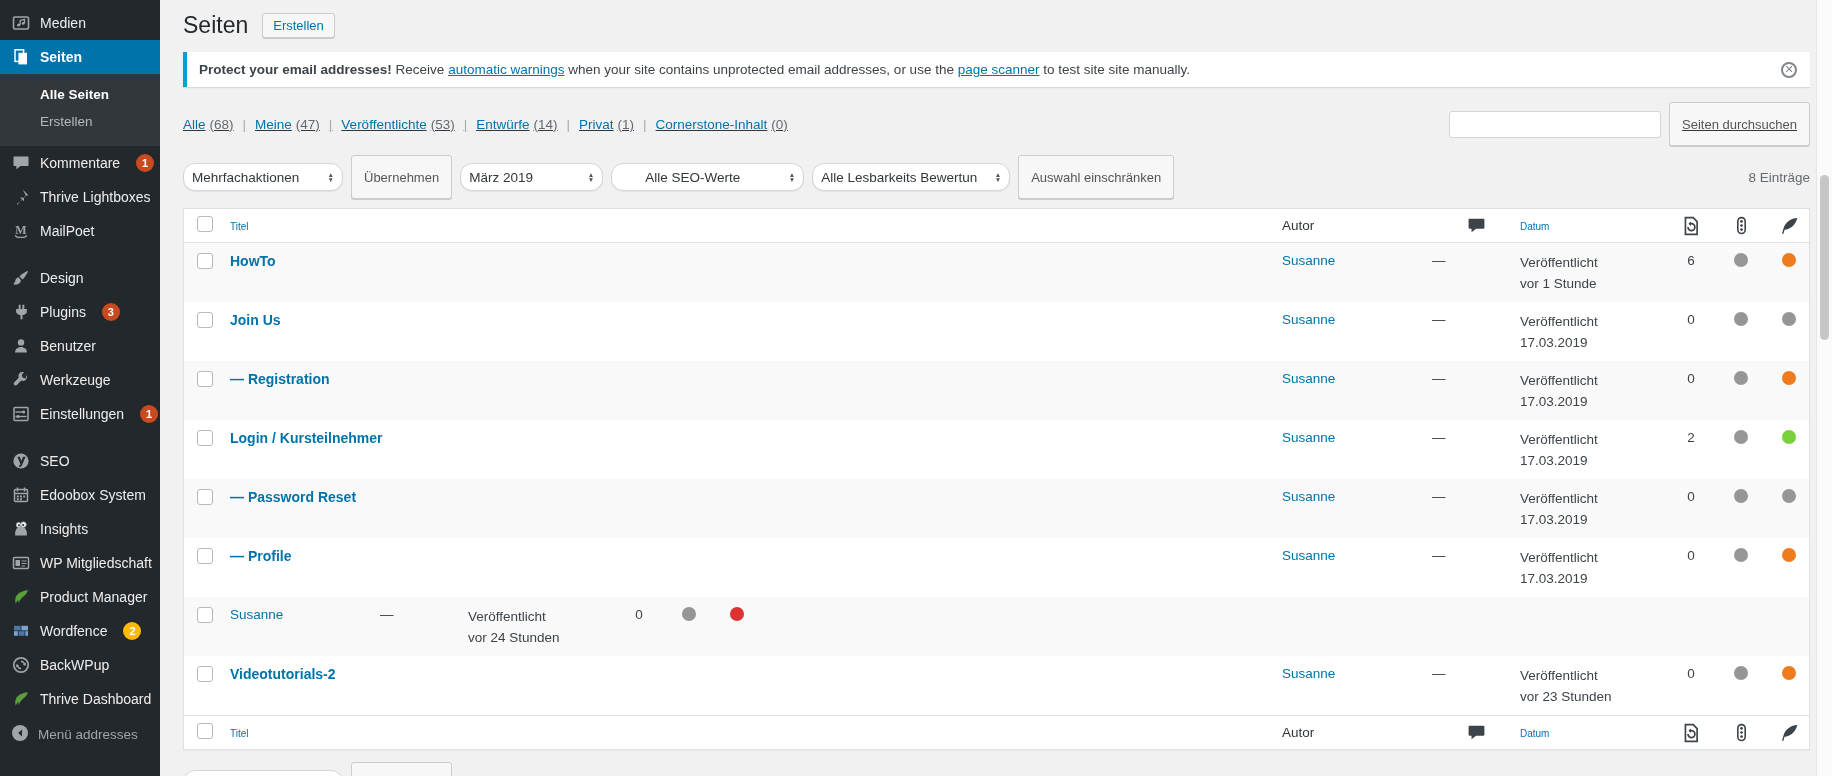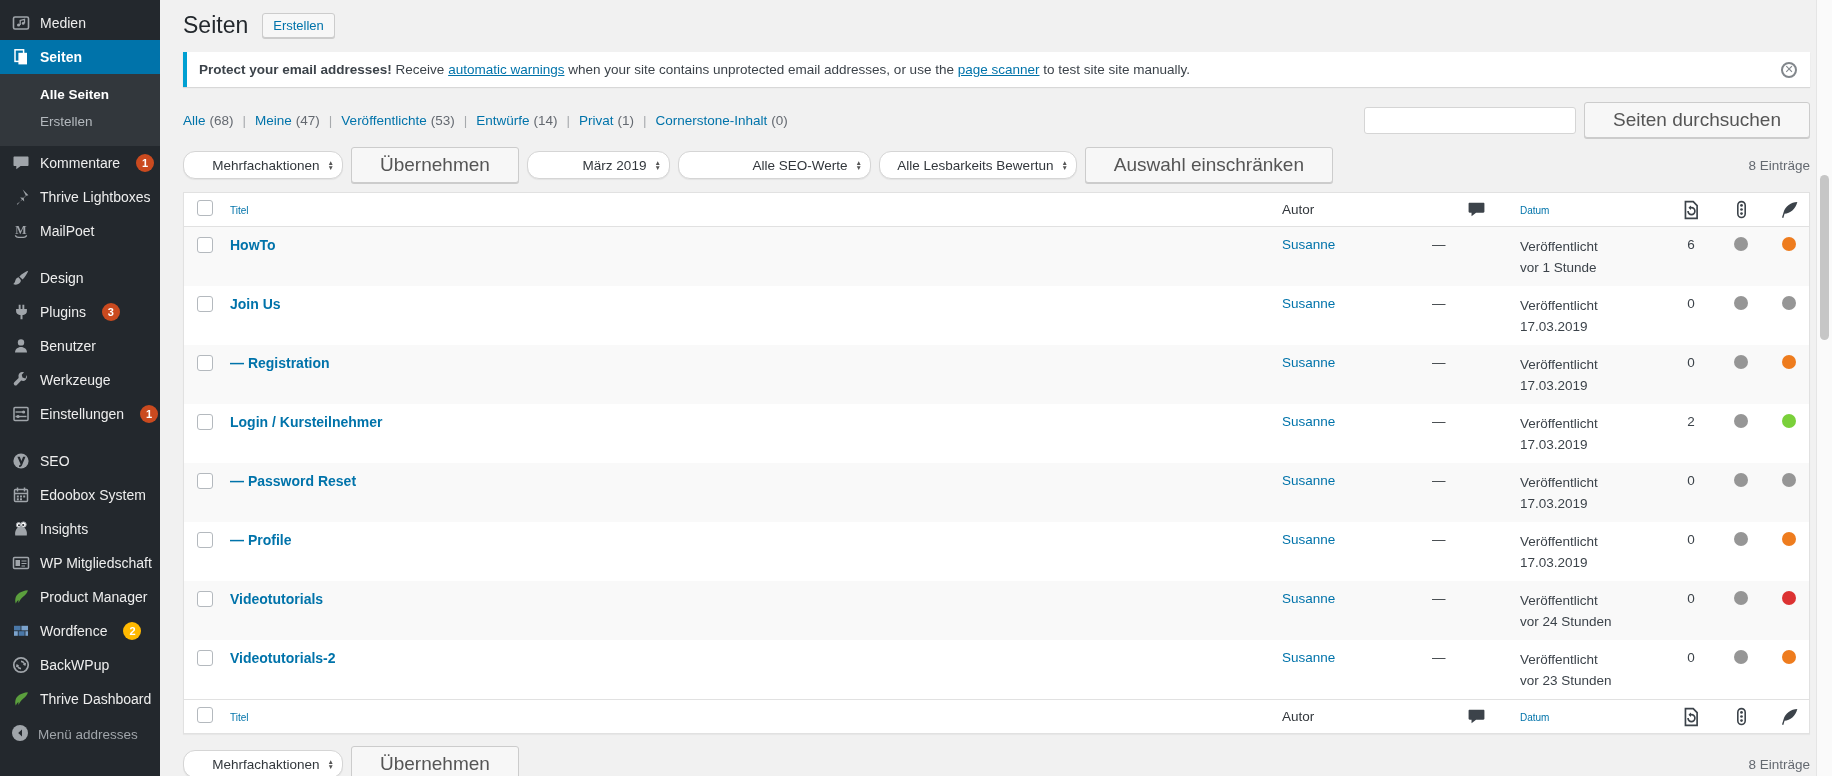--- a/index.html
+++ b/index.html
@@ -35,33 +35,33 @@
   .create-btn { margin-left:14px; padding:4px 10px; background:#f7f7f7; border:1px solid #ccc; border-radius:3px;
     color:#0073aa; font-size:13px; box-shadow:0 1px 0 #ccc; cursor:pointer; }
 
   .notice { margin-top:10px; background:#fff; border-left:4px solid #00a0d2; box-shadow:0 1px 1px rgba(0,0,0,.10);
     padding:10px 44px 10px 12px; position:relative; color:#3c434a; }
   .notice a { color:#0073aa; text-decoration:underline; }
   .dismiss { position:absolute; right:13px; top:50%; transform:translateY(-50%); width:16px; height:16px;
     border:2px solid #82878c; border-radius:50%; color:#82878c; display:flex; align-items:center; justify-content:center;
     font-size:11px; font-weight:bold; line-height:1; cursor:pointer; }
 
-  .views-row { display:flex; align-items:center; justify-content:space-between; margin-top:15px; }
+  .views-row { display:flex; align-items:center; justify-content:space-between; margin-top:15px;text-decoration:underline; }
   .views { display:flex; align-items:center; }
   .views a { color:#0073aa; }
   .views .cnt { color:#646970; margin-left:4px; }
   .views .sep { color:#a7aaad; margin:0 9px; }
   .search { display:flex; align-items:center; gap:8px; }
   .search input { width:212px; height:27px; border:1px solid #d5d5d5; border-radius:3px; background:#fff; padding:0 8px; font-size:13.5px; }
-  .btn { height:36px; padding:0 28px; background:#f7f7f7; border:1px solid #ccc; border-radius:3px; color:#555;
-    font-size:19px; box-shadow:0 1px 0 #ccc; display:inline-flex; align-items:center; cursor:pointer; white-space:nowrap; }
+  .btn { height:44px; padding:0 12px; background:#f7f7f7; border:1px solid #ccc; border-radius:3px; color:#555;
+    font-size:13px; box-shadow:0 1px 0 #ccc; display:inline-flex; align-items:center; cursor:pointer; white-space:nowrap; }
 
   .tablenav { display:flex; align-items:center; margin-top:9px; gap:8px; }
   .select { height:28px; background:#fff; border:1px solid #d5d5d5; border-radius:12px; display:inline-flex; align-items:center;
-    justify-content:flex-end; padding:0 8px; font-size:13.5px; color:#32373c; cursor:pointer;
+    justify-content:space-between; padding:0 8px; font-size:13.5px; color:#32373c; cursor:pointer;
     box-shadow:0 1px 1px rgba(0,0,0,.06); white-space:nowrap; overflow:hidden; }
   .sel-arrows { display:flex; flex-direction:column; align-items:center; font-size:6.5px; line-height:5px; color:#555; margin-left:8px; }
   .w-bulk { width:160px; } .w-date { width:143px; } .w-seo { width:193px;padding-left:33px; } .w-read { width:198px; }
   .nav-count { margin-left:auto; color:#646970; }
 
   
   .table { margin-top:9px; background:#fff; border:1px solid #e1e1e1; box-shadow:0 1px 1px rgba(0,0,0,.04); }
   .trow { display:flex; }
   .thead { height:34px; align-items:center; border-bottom:1px solid #e1e1e1; }
   .tfootr { height:34px; align-items:center; border-top:1px solid #e1e1e1; }
@@ -539,21 +539,20 @@
       <div class="c-seo">
           <span class="dot" data-color="gray"></span>
         </div>
       <div class="c-read">
           <span class="dot" data-color="orange"></span>
         </div>
     </div>
 
     <div class="trow rrow striped">
       <div class="c-cb"><span class="checkbox"></span></div>
-      <div class="c-title"><a class="title-link">Videotutorials</a></div>
       <div class="c-author"><a class="author-link">Susanne</a></div>
       <div class="c-comments"><span class="dash">—</span></div>
       <div class="c-date datecell">
           <div>Veröffentlicht</div>
           <div>vor 24 Stunden</div>
         </div>
       <div class="c-links">
           <span class="linknum">0</span>
         </div>
       <div class="c-seo">

